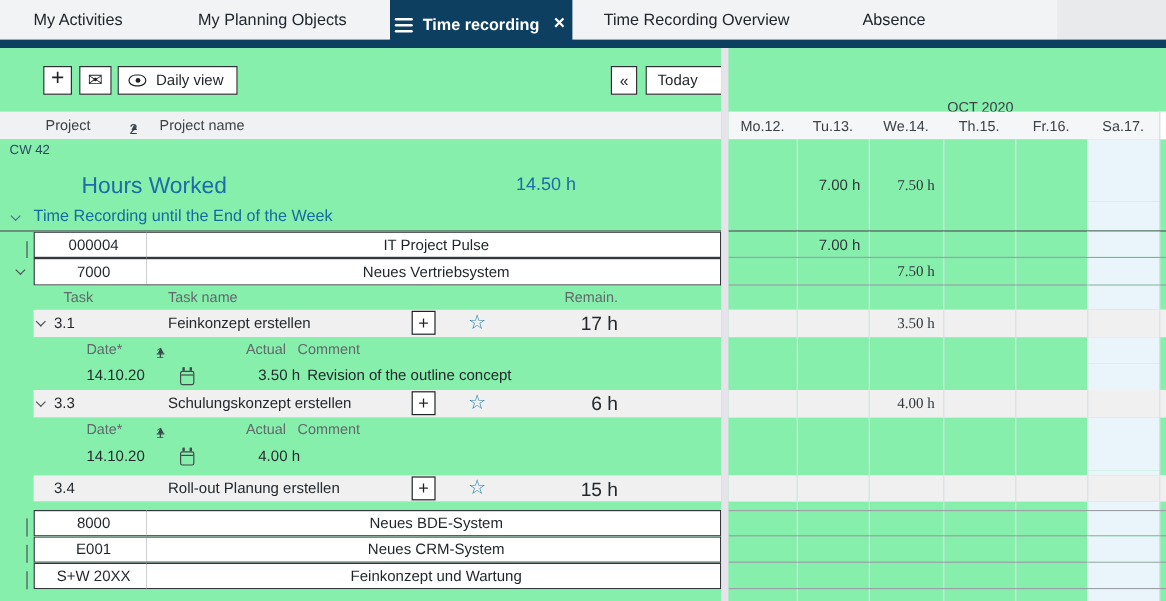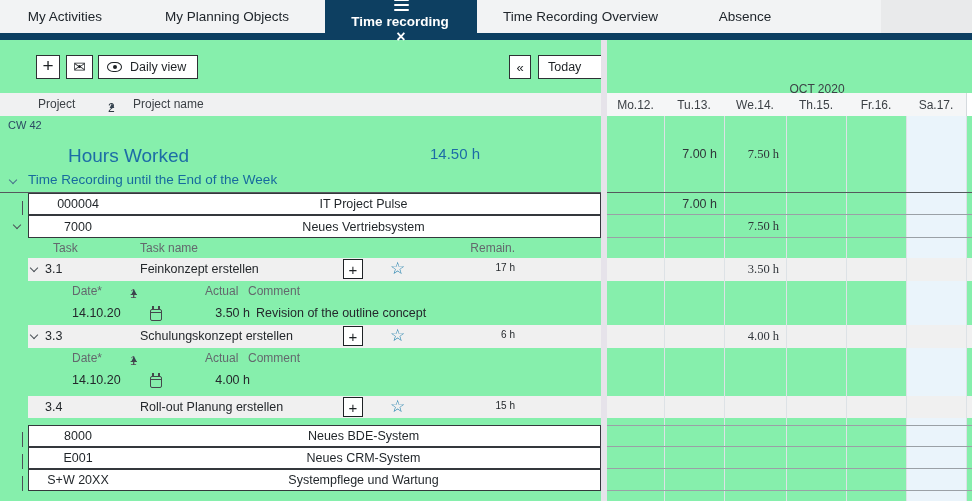--- a/index.html
+++ b/index.html
@@ -6,21 +6,21 @@
   html,body { background:#fff; }
   body { font-family: "Liberation Sans", "DejaVu Sans", sans-serif; }
   #app { position:relative; width:972px; height:501px; overflow:hidden; background:#86efac; }
 
   
   .tabbar { position:absolute; left:0; top:0; width:972px; height:40px; background:#f2f3f4; }
   .tabbar .right-block { position:absolute; left:881px; top:0; width:91px; height:33px; background:#e9eaeb; }
   .tabbar .strip { position:absolute; left:0; bottom:0; width:100%; height:7px; background:#0d3f61; }
   .tab { position:absolute; top:0; height:33px; display:flex; align-items:center; justify-content:center;
          font-size:13.5px; color:#20262c; cursor:default; z-index:2; }
-  .tab.active { top:0; height:40px; background:#0d3f61; color:#fff; z-index:3;flex-direction:column; }
+  .tab.active { top:0; height:40px; background:#0d3f61; color:#fff; z-index:3; }
   .tab.active .lbl { font-weight:700; margin:0 10px 0 8px; }
   .burger { display:inline-block; width:15px; margin-top:1px; }
   .burger i { display:block; height:2px; background:#fff; margin:3px 0; border-radius:1px; }
   .tab .close { font-size:16px; font-weight:700; color:#fff; line-height:1; padding:0 2px; }
 
   
   .splitter { position:absolute; left:601px; top:40px; width:6px; bottom:0; background:#e6e3ea; z-index:9; }
 
   .band { position:relative; width:972px; display:flex; }
   .band .left  { position:relative; width:601px; height:100%; overflow:hidden; flex:none; }
@@ -93,21 +93,21 @@
   .th-task { left:53px; } .th-name { left:140px; }
   .th-remain { left:455px; width:60px; text-align:right; }
 
   .taskbar { position:absolute; left:28px; right:0; top:0; bottom:0; background:#f0f0f0; }
   .t-id { position:absolute; left:45px; top:4px; font-size:12.5px; color:#24282c; }
   .t-name { position:absolute; left:140px; top:4px; font-size:12.5px; color:#24282c; }
   .t-plus { position:absolute; left:343px; top:1px; width:20px; height:20px; background:#fff;
             border:1.4px solid #1e2225; display:flex; align-items:center; justify-content:center;
             font-size:15px; color:#1e2225; cursor:pointer; }
   .t-star { position:absolute; left:390px; top:0px; font-size:17px; color:#2381ad; cursor:pointer; line-height:22px; }
-  .t-remain { position:absolute; left:455px; top:4px; width:60px; text-align:right; font-size:10px; color:#24282c; }
+  .t-remain { position:absolute; left:455px; top:4px; width:60px; text-align:right; font-size:16px; color:#24282c; }
 
   .dh-date { left:72px; } .dh-sort { left:130px; color:#555a5f; }
   .dh-sort .tri { font-size:8px; color:#334250; } .dh-sort .plus { font-size:13px; color:#44484c; }
   .dh-actual { left:205px; } .dh-comment { left:248px; }
   .de-date { position:absolute; left:72px; top:3px; font-size:12.5px; color:#24282c; }
   .de-actual { position:absolute; left:180px; top:3px; width:70px; text-align:right; font-size:12.5px; color:#24282c; }
   .de-comment { position:absolute; left:256px; top:3px; font-size:12.5px; color:#24282c; }
   .cal { position:absolute; left:150px; top:6px; width:12px; height:12px; border:1.3px solid #44484c;
          border-radius:2px; }
   .cal::before { content:""; position:absolute; top:-4px; left:1px; width:2px; height:3px; background:#44484c;
@@ -714,21 +714,21 @@
         </div>
     </div>
 
     <div class="band rh22">
       <div class="left">
         <span class="chev right" style="left:16px;top:7px;"></span>
         <div class="pcell code">
             <span>S+W 20XX</span>
           </div>
         <div class="pcell name">
-            <span>Systempflege und Wartung</span>
+            <span>Feinkonzept und Wartung</span>
           </div>
       </div>
       <div class="right grid-row rb-bot">
           <div class="cell c0">
             <span class="val"></span>
           </div>
           <div class="cell c1">
             <span class="val"></span>
           </div>
           <div class="cell c2">

